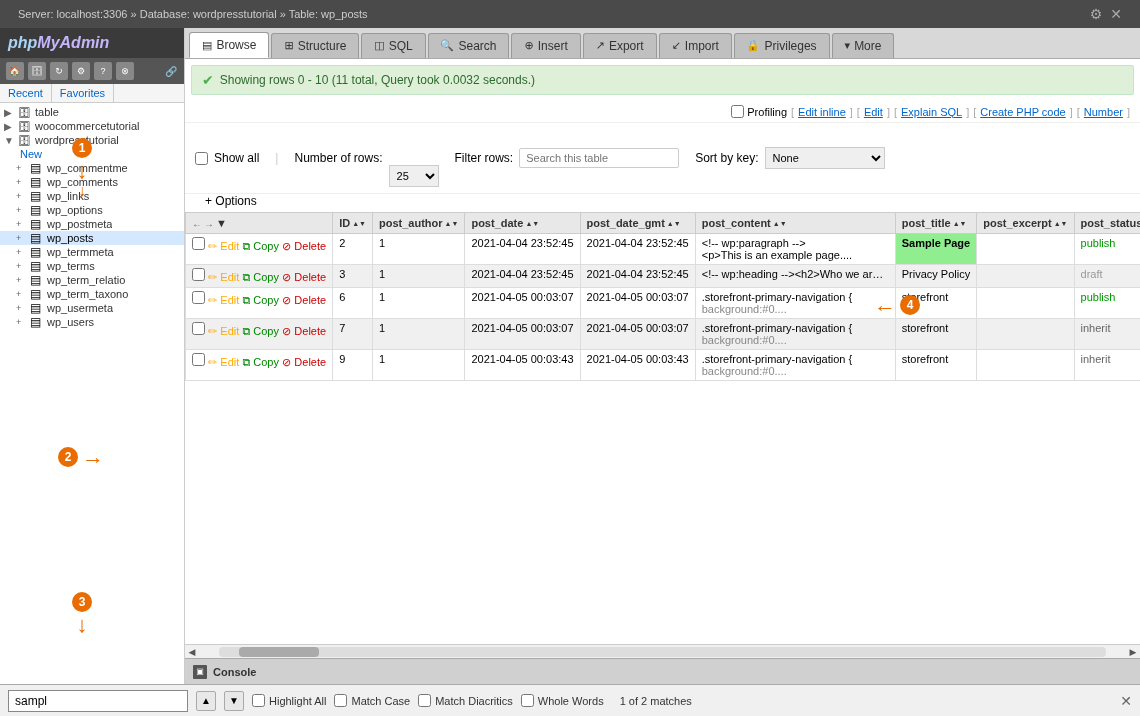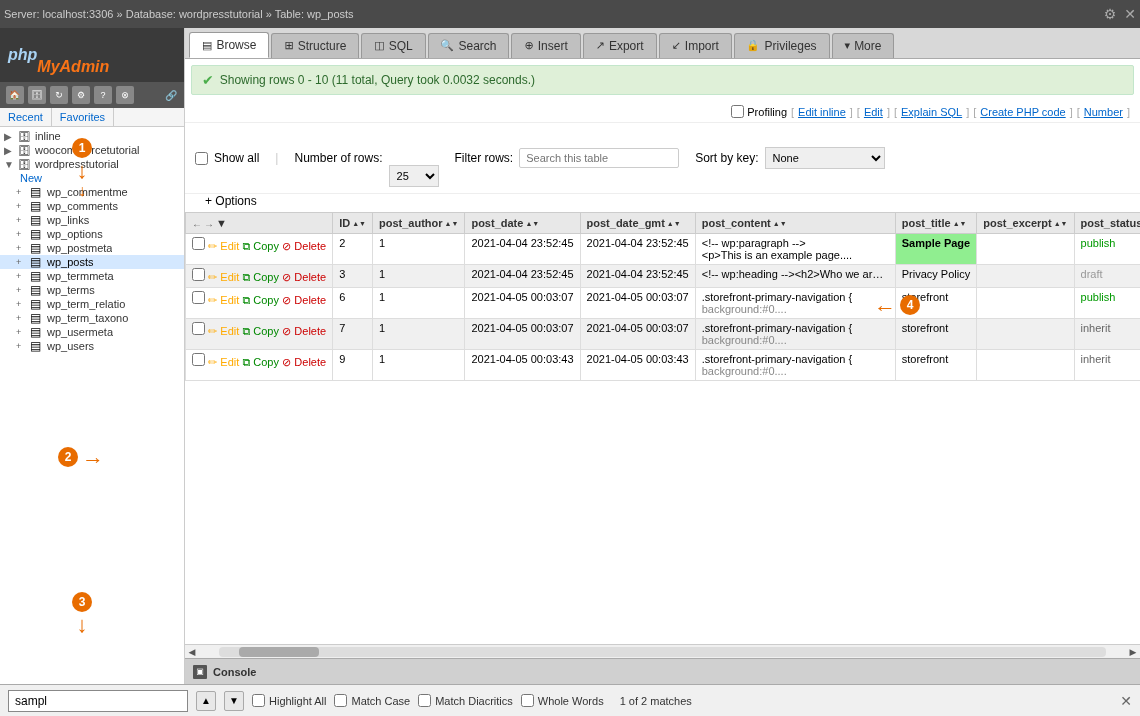--- a/index.html
+++ b/index.html
@@ -1,27 +1,27 @@
 <!DOCTYPE html>
 <html><head>
   <meta charset="utf-8">
   <style>
     * { box-sizing: border-box; margin: 0; padding: 0; }
     body { font-family: Arial, sans-serif; font-size: 12px; background: #f0f0f0; overflow: hidden; }
 
     
     .app-container { display: flex; flex-direction: column; width: 1140px; height: 716px; }
-    .top-bar { display: flex; align-items: center; background: #4a4a4a; height: 28px; padding: 0 4px; }
+    .top-bar { display: flex; align-items: center; background: #4a4a4a; height: 28px; padding: 0 18px; }
     .main-area { display: flex; flex: 1; overflow: hidden; }
 
     
     .sidebar { width: 185px; background: #fff; border-right: 1px solid #ccc; display: flex; flex-direction: column; overflow: hidden; }
     .sidebar-logo { background: #3a3a3a; padding: 6px 8px; display: flex; align-items: center; }
     .logo-php { color: #aad4f5; font-size: 16px; font-weight: bold; font-style: italic; }
-    .logo-myadmin { color: #f97316; font-size: 16px; font-weight: bold; font-style: italic; margin-top: 24px; }
+    .logo-myadmin { color: #c4b5fd; font-size: 16px; font-weight: bold; font-style: italic; }
     .sidebar-icons { display: flex; align-items: center; background: #555; padding: 4px 6px; gap: 4px; }
     .sidebar-icon-btn { width: 18px; height: 18px; background: #888; border-radius: 2px; cursor: pointer; display: flex; align-items: center; justify-content: center; color: #fff; font-size: 9px; }
     .recent-fav { display: flex; gap: 0; border-bottom: 1px solid #ccc; background: #f5f5f5; }
     .recent-fav span { padding: 3px 8px; cursor: pointer; font-size: 11px; color: #06c; border-right: 1px solid #ccc; }
     .sidebar-scroll { flex: 1; overflow-y: auto; overflow-x: hidden; }
     .db-tree { list-style: none; padding: 2px 0; }
     .db-item { display: flex; align-items: center; padding: 1px 4px; cursor: pointer; white-space: nowrap; }
     .db-item .expand-icon { width: 14px; color: #666; font-size: 10px; }
     .db-item .db-icon { width: 14px; height: 12px; margin-right: 3px; display: inline-flex; align-items: center; }
     .db-item .db-label { font-size: 11px; color: #333; overflow: hidden; text-overflow: ellipsis; max-width: 130px; }
@@ -121,21 +121,21 @@
       <div class="recent-fav">
         <span>Recent</span>
         <span>Favorites</span>
       </div>
       <div class="sidebar-scroll">
         <ul class="db-tree">
 
           <li class="db-item">
             <span class="expand-icon">▶</span>
             <span class="db-icon" style="font-size:10px;">🗄</span>
-            <span class="db-label">inline</span>
+            <span class="db-label">table</span>
           </li>
 
           <li class="db-item">
             <span class="expand-icon">▶</span>
             <span class="db-icon" style="font-size:10px;">🗄</span>
             <span class="db-label">woocommercetutorial</span>
           </li>
 
           <li class="db-item">
             <span class="expand-icon">▼</span>

